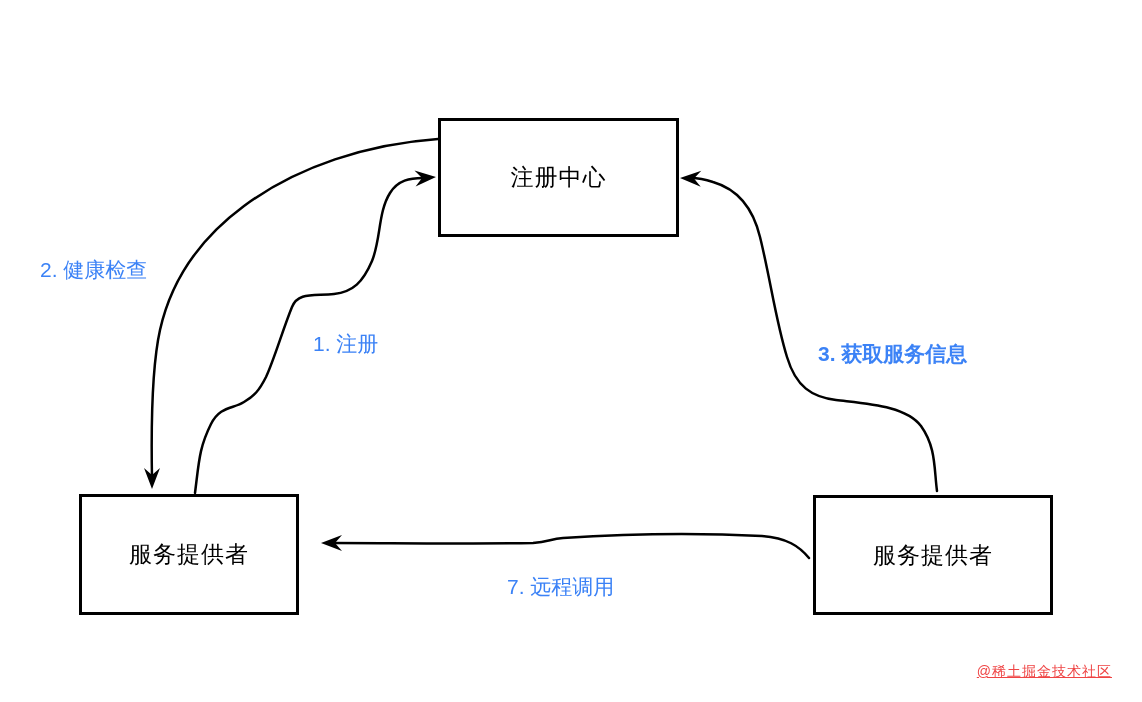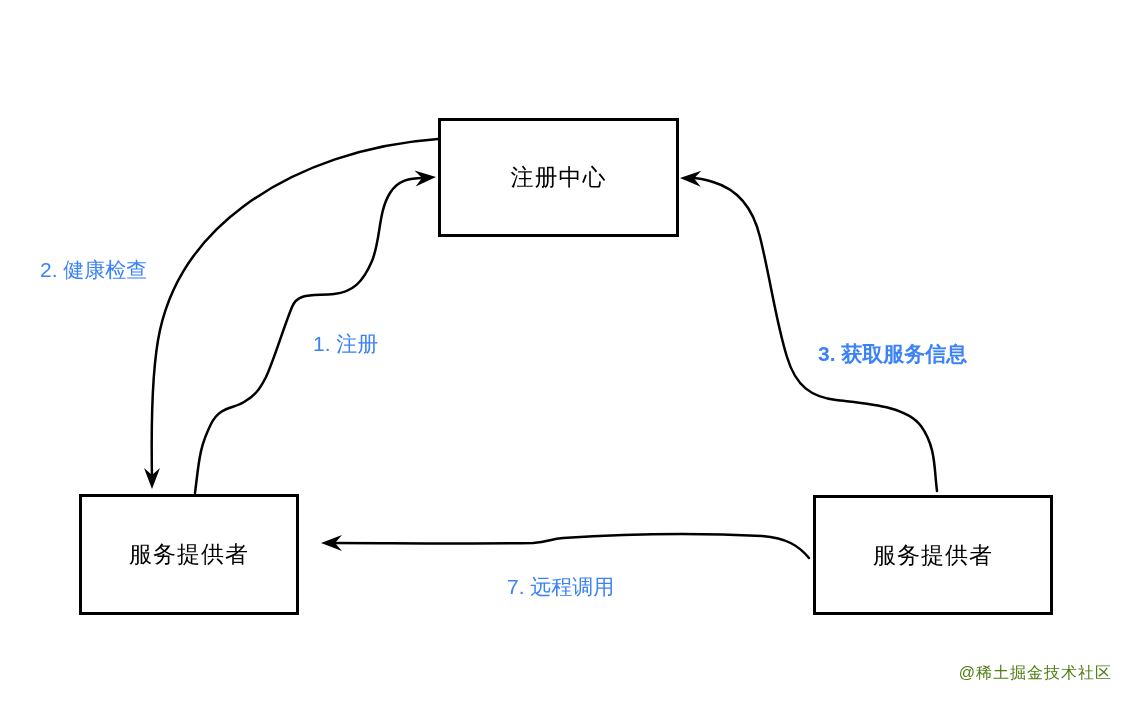--- a/index.html
+++ b/index.html
@@ -57,24 +57,25 @@
     white-space: nowrap;
   }
   .label-health-check { left: 40px;  top: 256px; }
   .label-register     { left: 313px; top: 330px; }
   .label-fetch-info   { left: 818px; top: 340px; font-weight: bold; }
   .label-remote-call  { left: 507px; top: 573px; }
   .watermark {
     position: absolute;
     top: 663px;
     right: 30px;
-    font-size: 16px;
-    color: #4d7c0f;
+    font-size: 14px;
+    color: #ef4444;
     letter-spacing: 1px;
     white-space: nowrap;
+    text-decoration: underline;
   }
 </style>
 </head>
 <body>
 
 <div class="canvas">
 
   <svg class="edges-layer" viewBox="0 0 1142 702" xmlns="http://www.w3.org/2000/svg">
 
     <path class="edge-line" d="M 438 139

